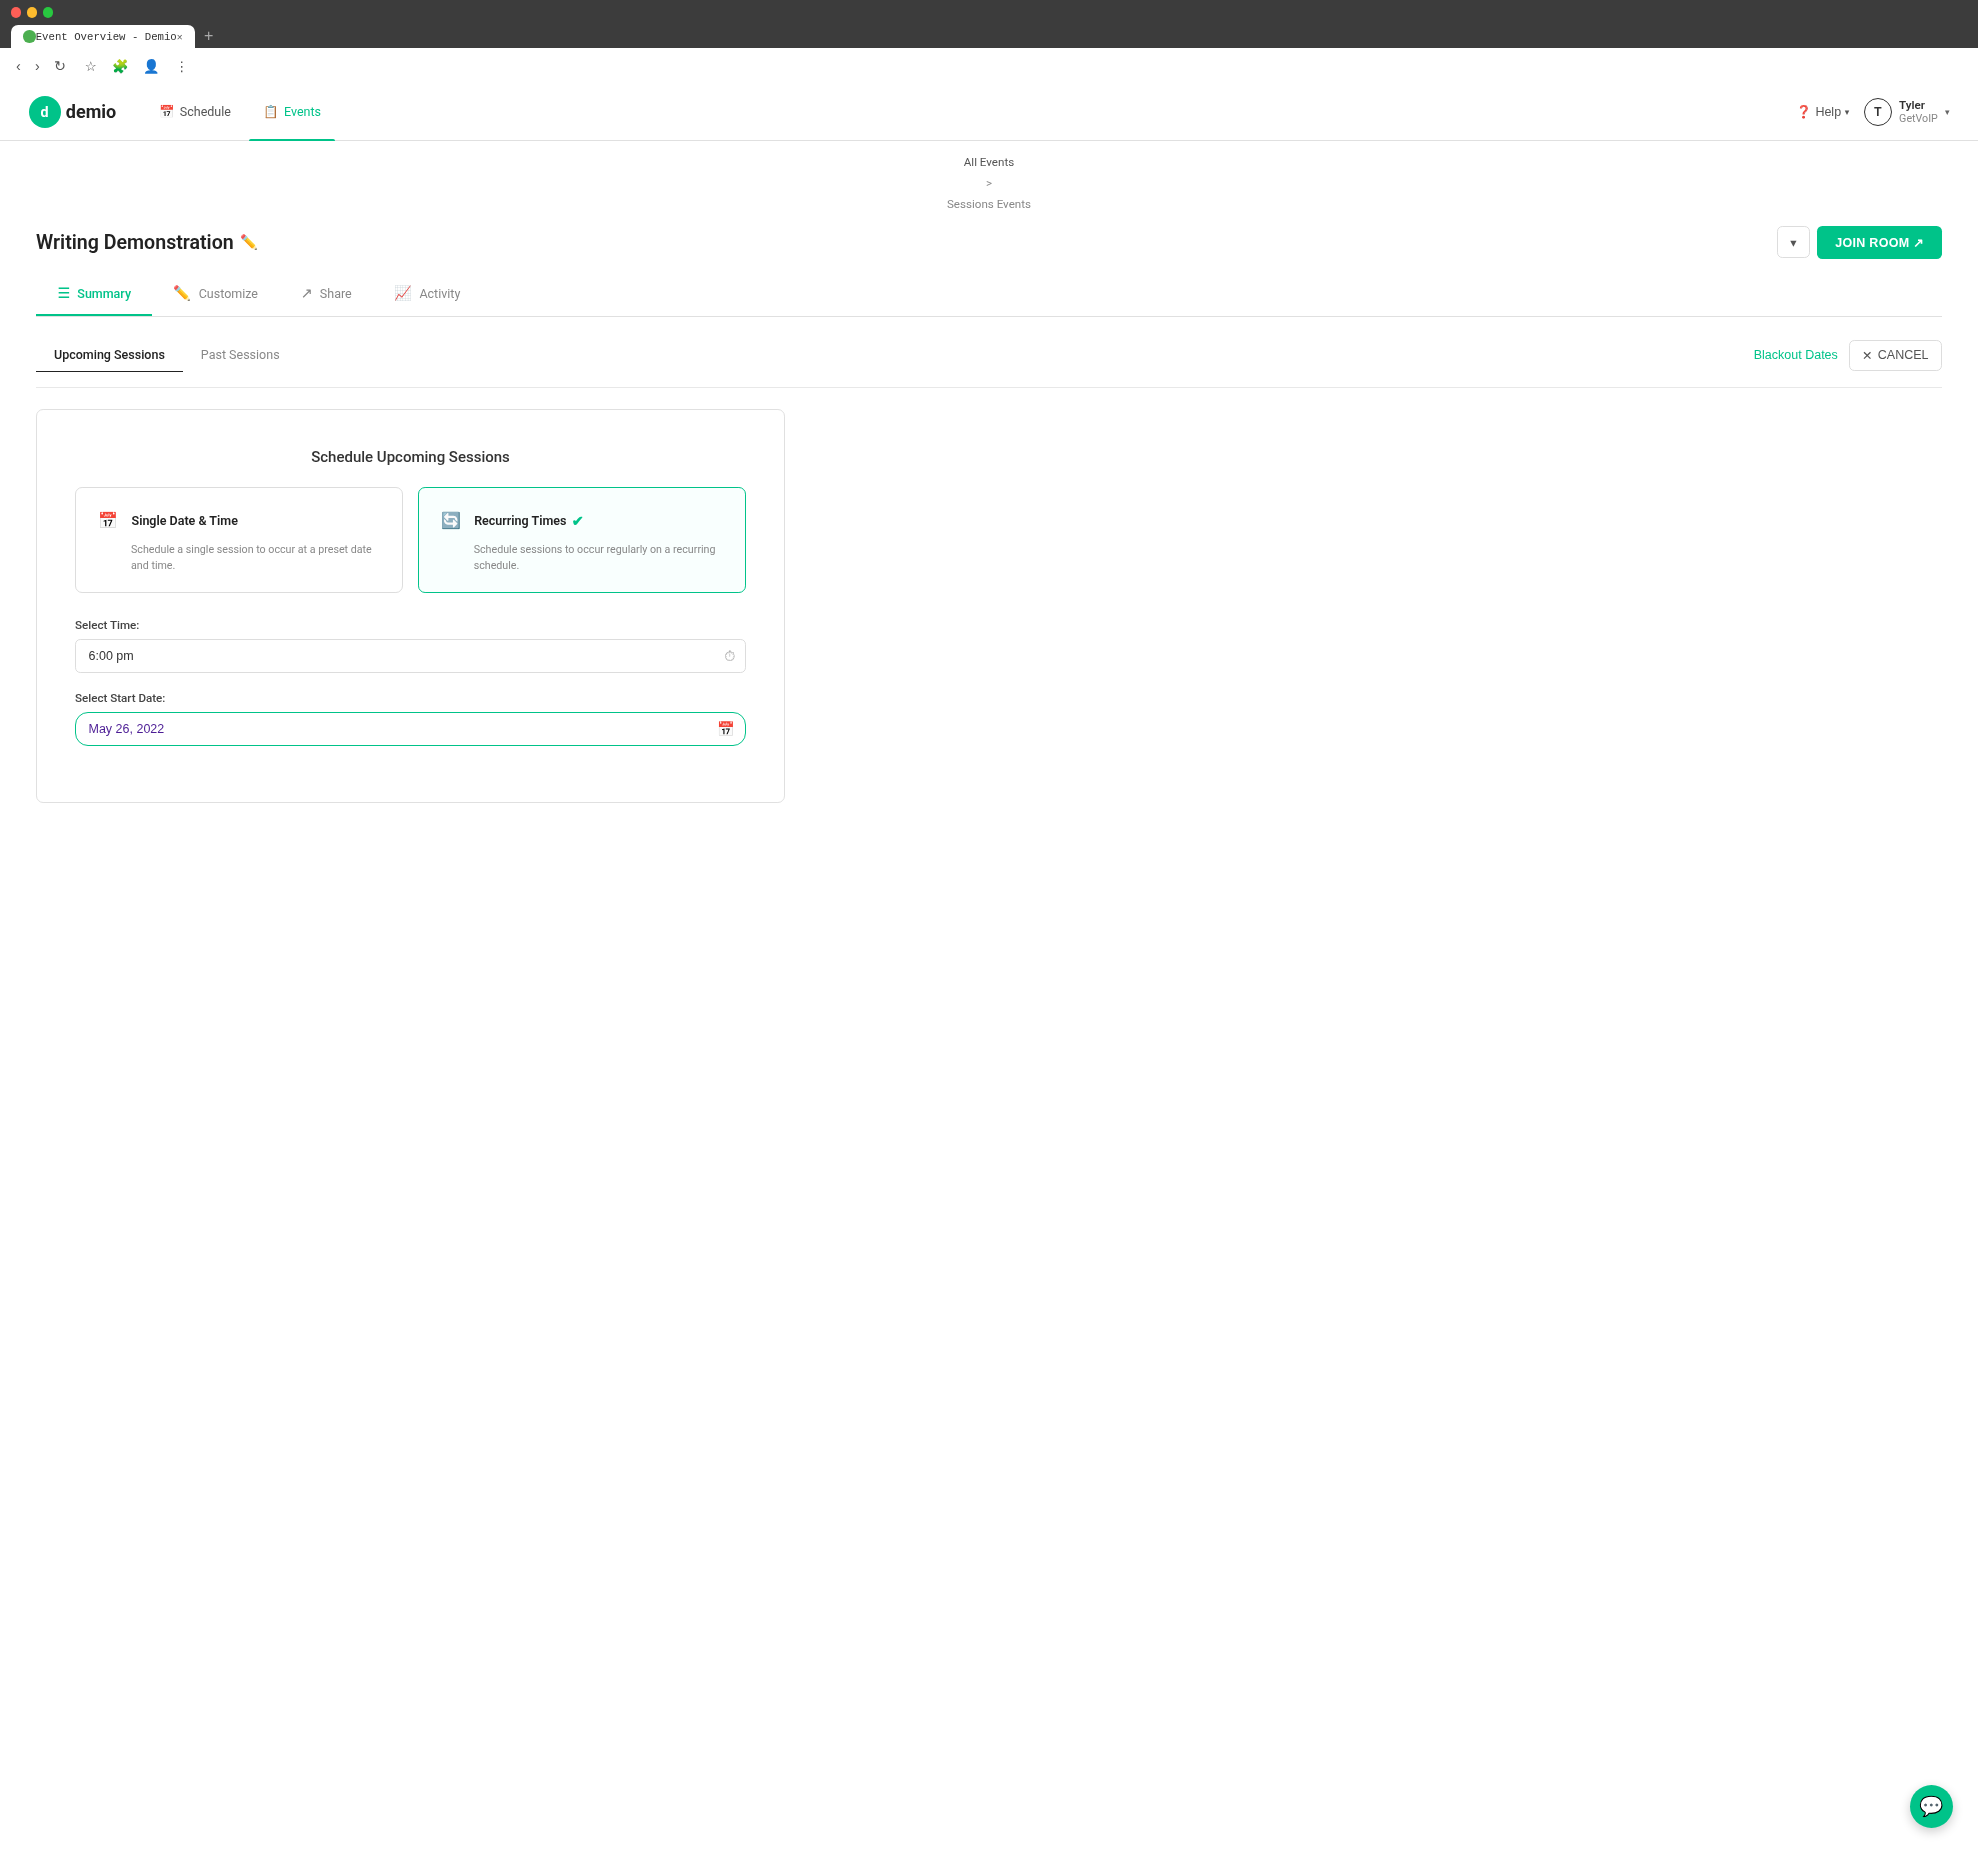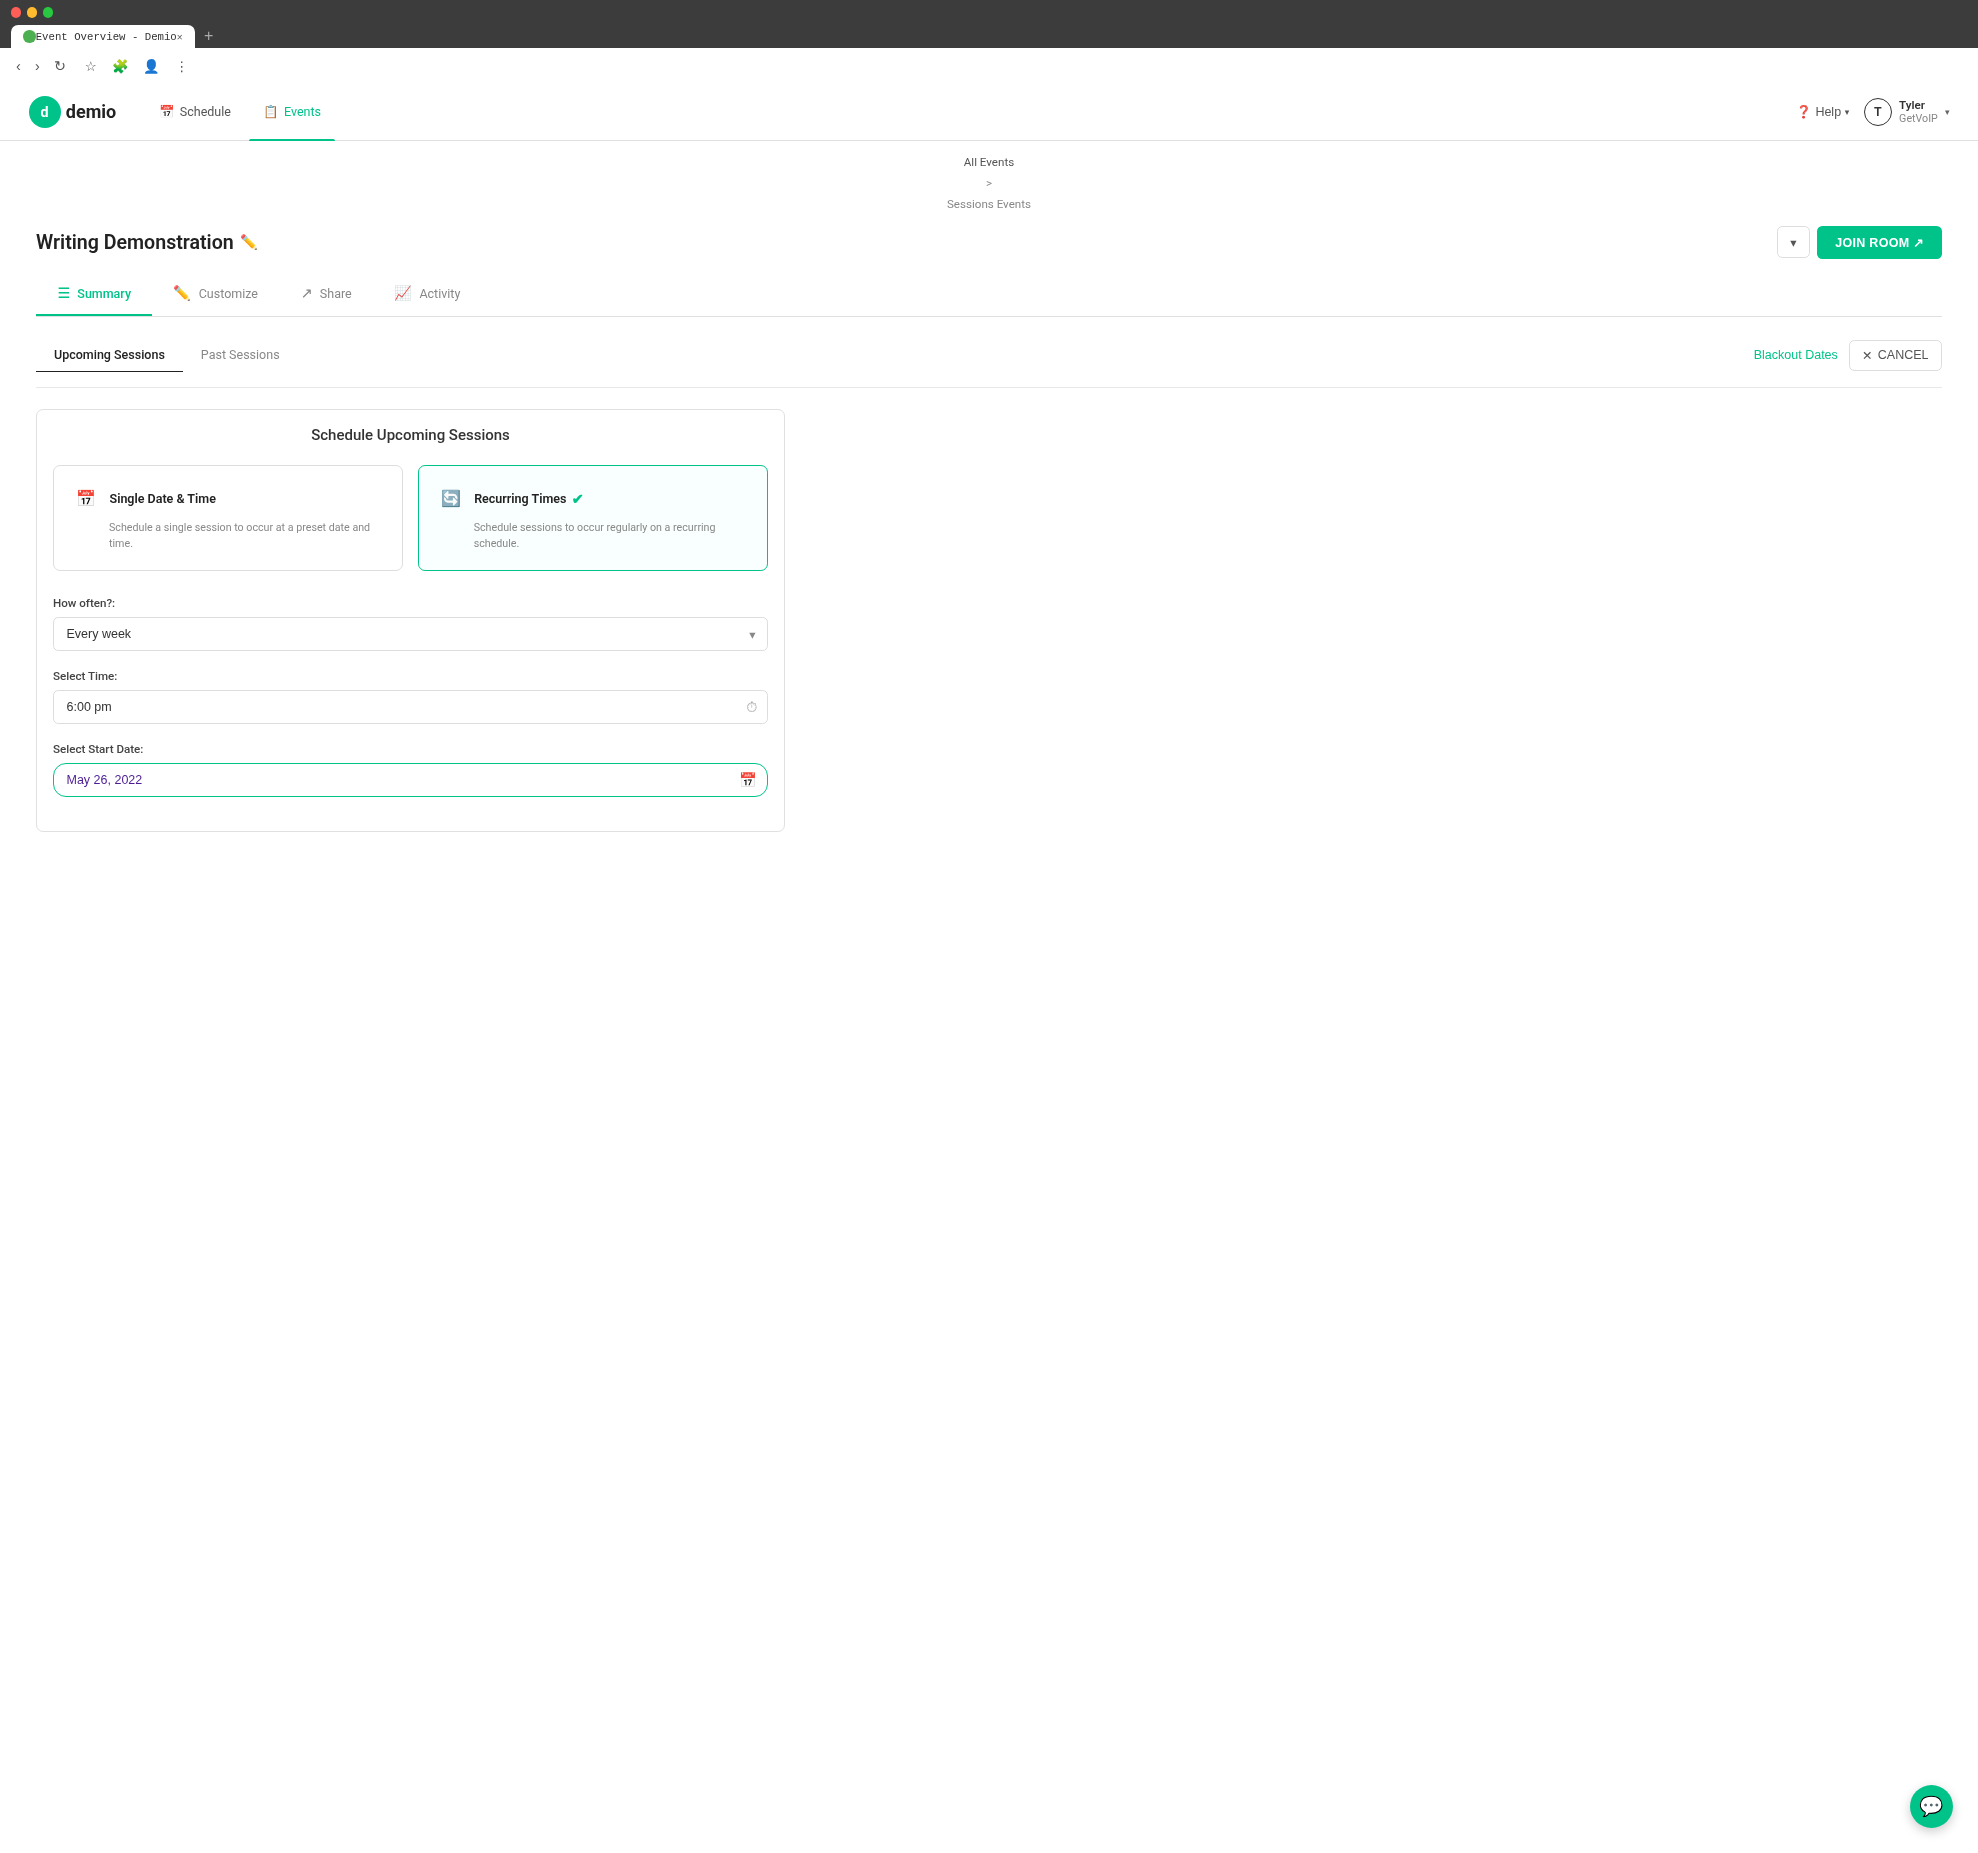--- a/index.html
+++ b/index.html
@@ -72,21 +72,21 @@
     
     .sessions-header { display: flex; align-items: center; justify-content: space-between; padding: 0 0 14.3px; border-bottom: 0.9px solid #e8e8e8; margin-bottom: 21.4px; }
     .session-tabs { display: flex; gap: 0; }
     .session-tab { padding: 9px 18px; cursor: pointer; font-size: 12.5px; color: #888; border-bottom: 1.8px solid transparent; }
     .session-tab.active { color: #222; border-bottom-color: #222; font-weight: 500; }
     .session-actions { display: flex; align-items: center; gap: 10.7px; margin-left: 35px; }
     .blackout-dates-btn { color: #00c389; background: none; border: none; cursor: pointer; font-size: 12.5px; }
     .cancel-btn { display: flex; align-items: center; gap: 5.3px; color: #555; background: #fff; border: 0.9px solid #ddd; border-radius: 5.3px; padding: 7.1px 12.5px; cursor: pointer; font-size: 12.5px; font-weight: 500; }
 
     
-    .schedule-box { background: #fff; border: 0.9px solid #e0e0e0; border-radius: 7.1px; padding: 16px; max-width: 749px; }
+    .schedule-box { background: #fff; border: 0.9px solid #e0e0e0; border-radius: 7.1px; padding: 38px; max-width: 749px; }
     .schedule-title { text-align: center; font-size: 15px; font-weight: 500; color: #333; margin-bottom: 21.4px; }
 
     
     .option-cards { display: flex; gap: 14.3px; margin-bottom: 25px; }
     .option-card { flex: 1; border: 0.9px solid #ddd; border-radius: 7.1px; padding: 18px; cursor: pointer; transition: border-color 0.2s; }
     .option-card.selected { border: 1.8px solid #00c389; background: #f9fffe; }
     .option-card-header { display: flex; align-items: center; gap: 9px; margin-bottom: 7.1px; }
     .option-card-icon { width: 28.5px; height: 28.5px; display: flex; align-items: center; justify-content: center; font-size: 16px; }
     .option-card-title { font-size: 12.5px; font-weight: 600; color: #222; display: flex; align-items: center; gap: 5.3px; }
     .check-badge { color: #00c389; font-size: 14.3px; }
@@ -261,30 +261,20 @@
               <div class="option-card-title">
                 <span>Recurring Times</span>
                 <span class="check-badge">✔</span>
               </div>
             </div>
             <div class="option-card-desc">Schedule sessions to occur regularly on a recurring schedule.</div>
           </div>
         </div>
 
         
-        <div class="form-group">
-          <label class="form-label">How often?:</label>
-          <div class="select-wrapper">
-            <select class="form-select">
-              <option>Every week</option>
-              <option>Every day</option>
-              <option>Every month</option>
-            </select>
-          </div>
-        </div>
 
         
         <div class="form-row">
           <div class="form-col">
             <label class="form-label">Select Time:</label>
             <div class="time-input-wrapper">
               <input class="time-input" type="text" value="6:00 pm" style="">
               <span class="time-input-icon">⏱</span>
             </div>
           </div>

